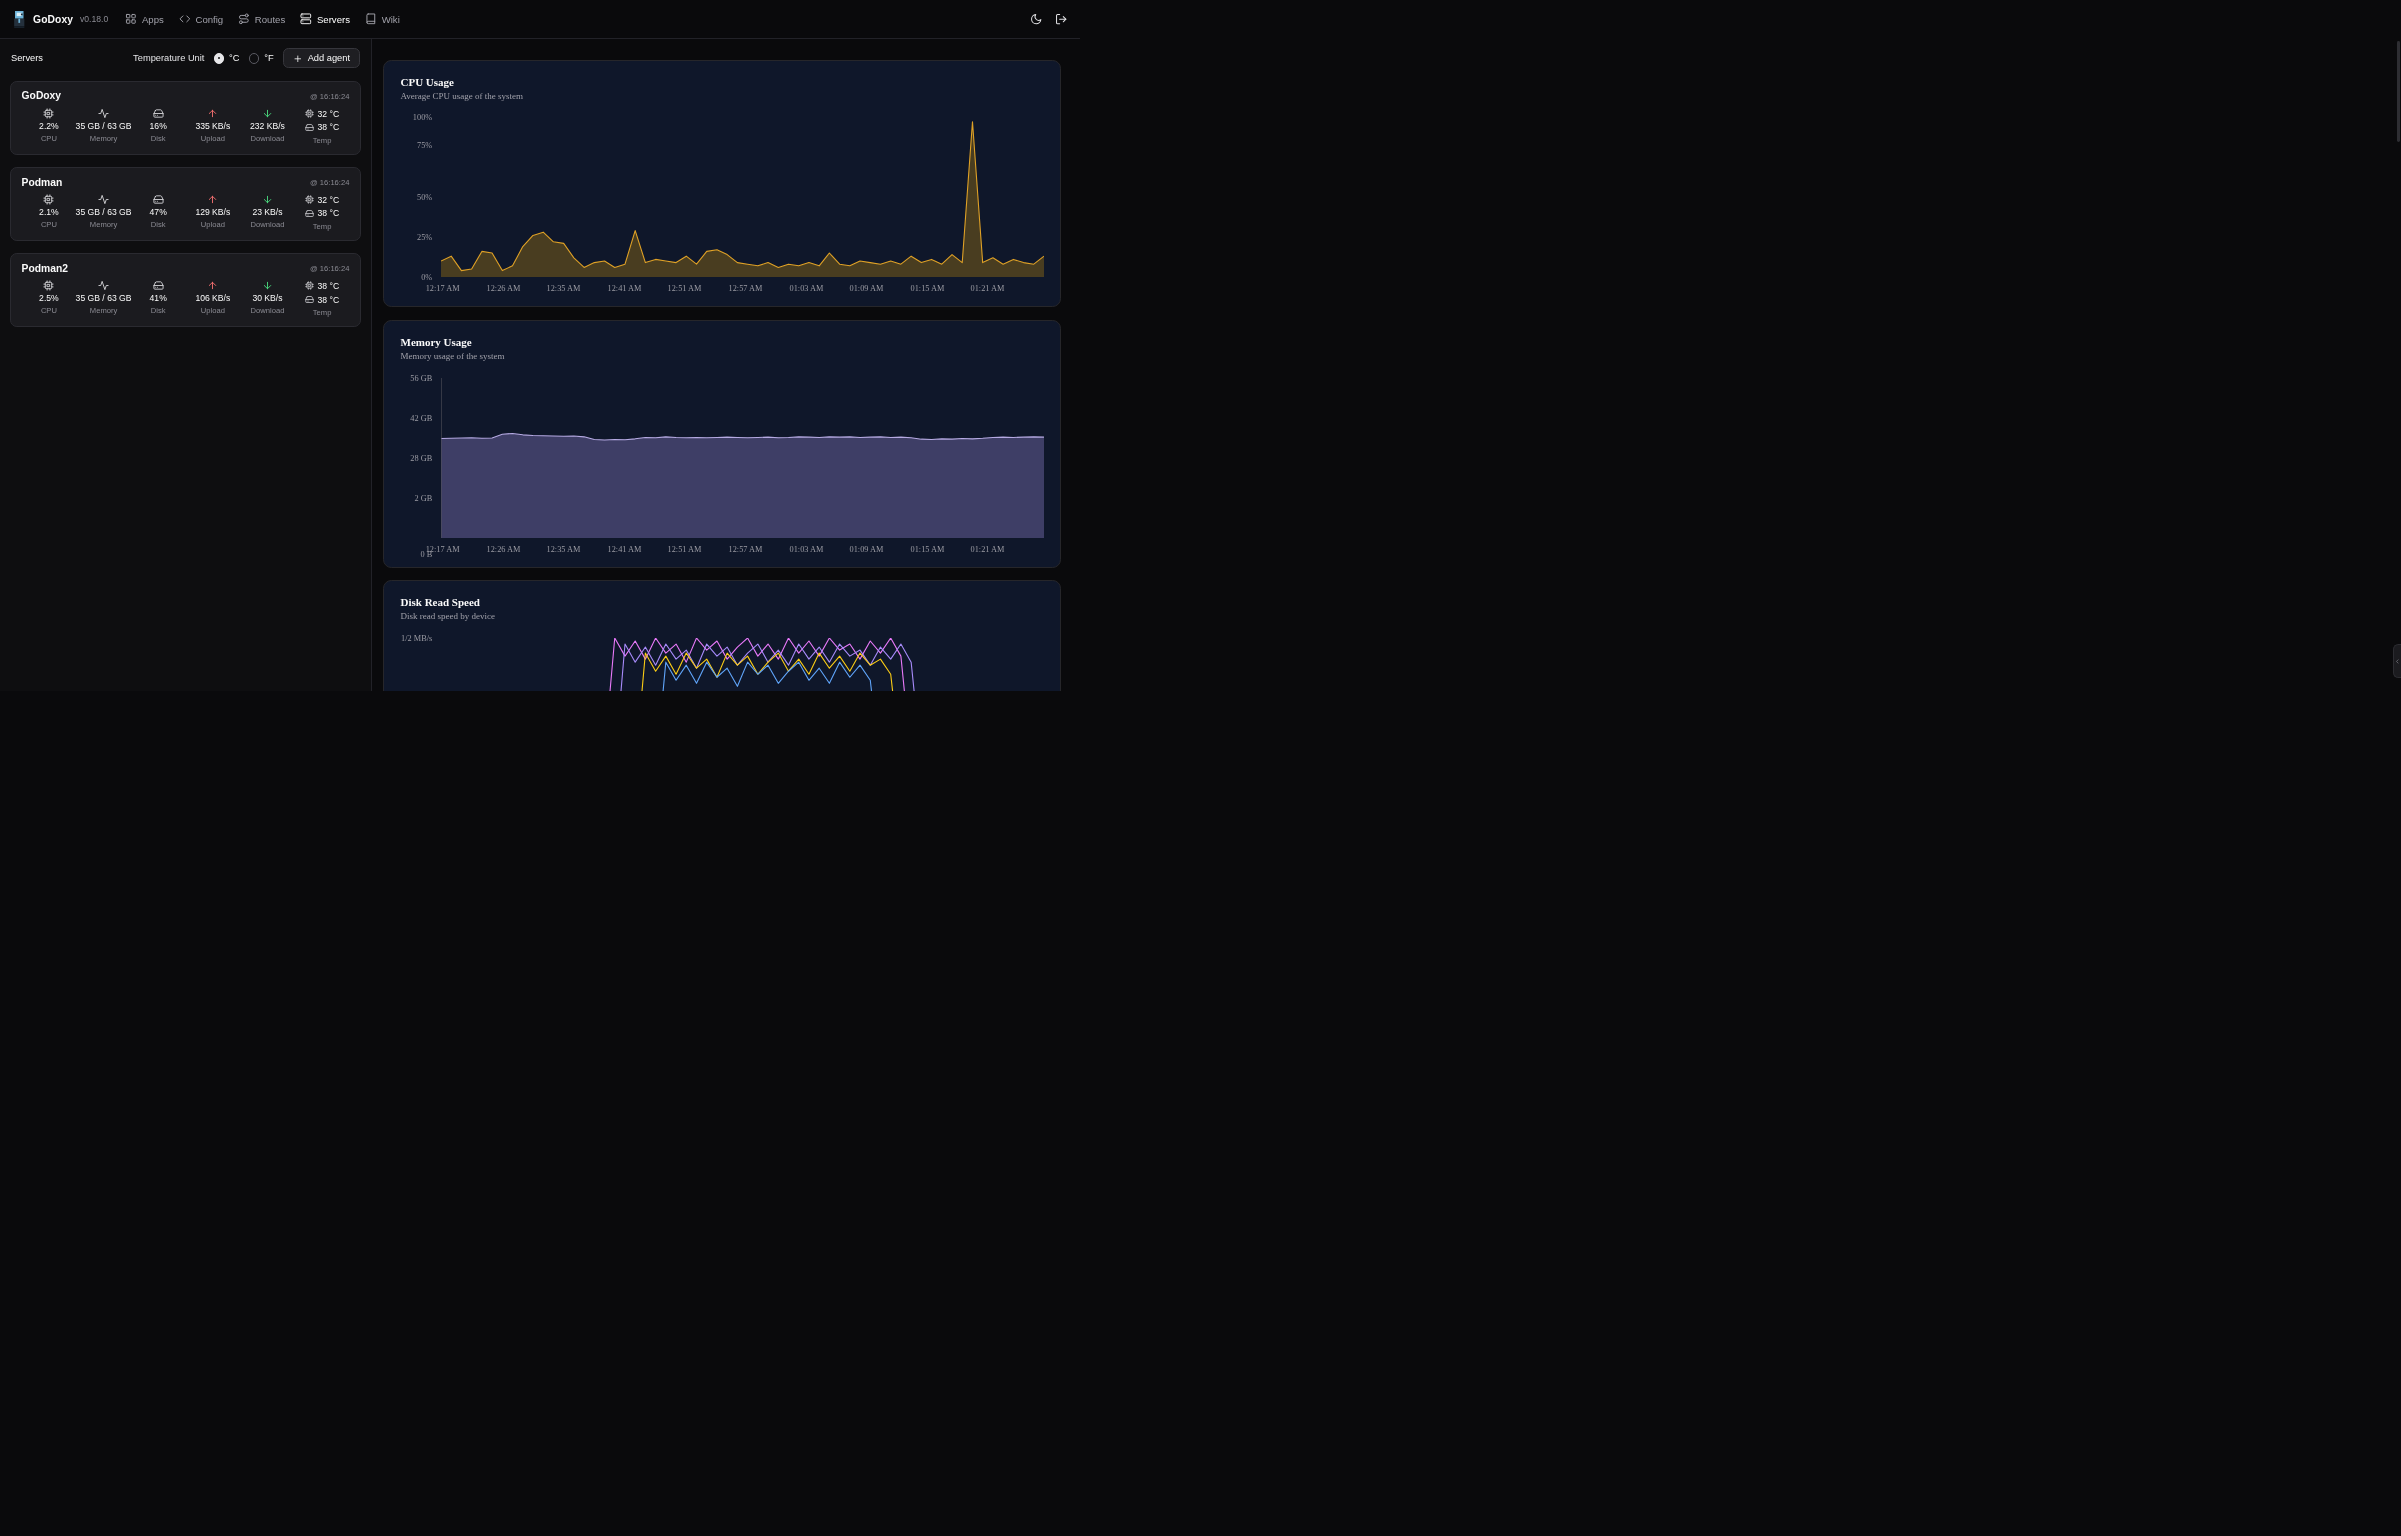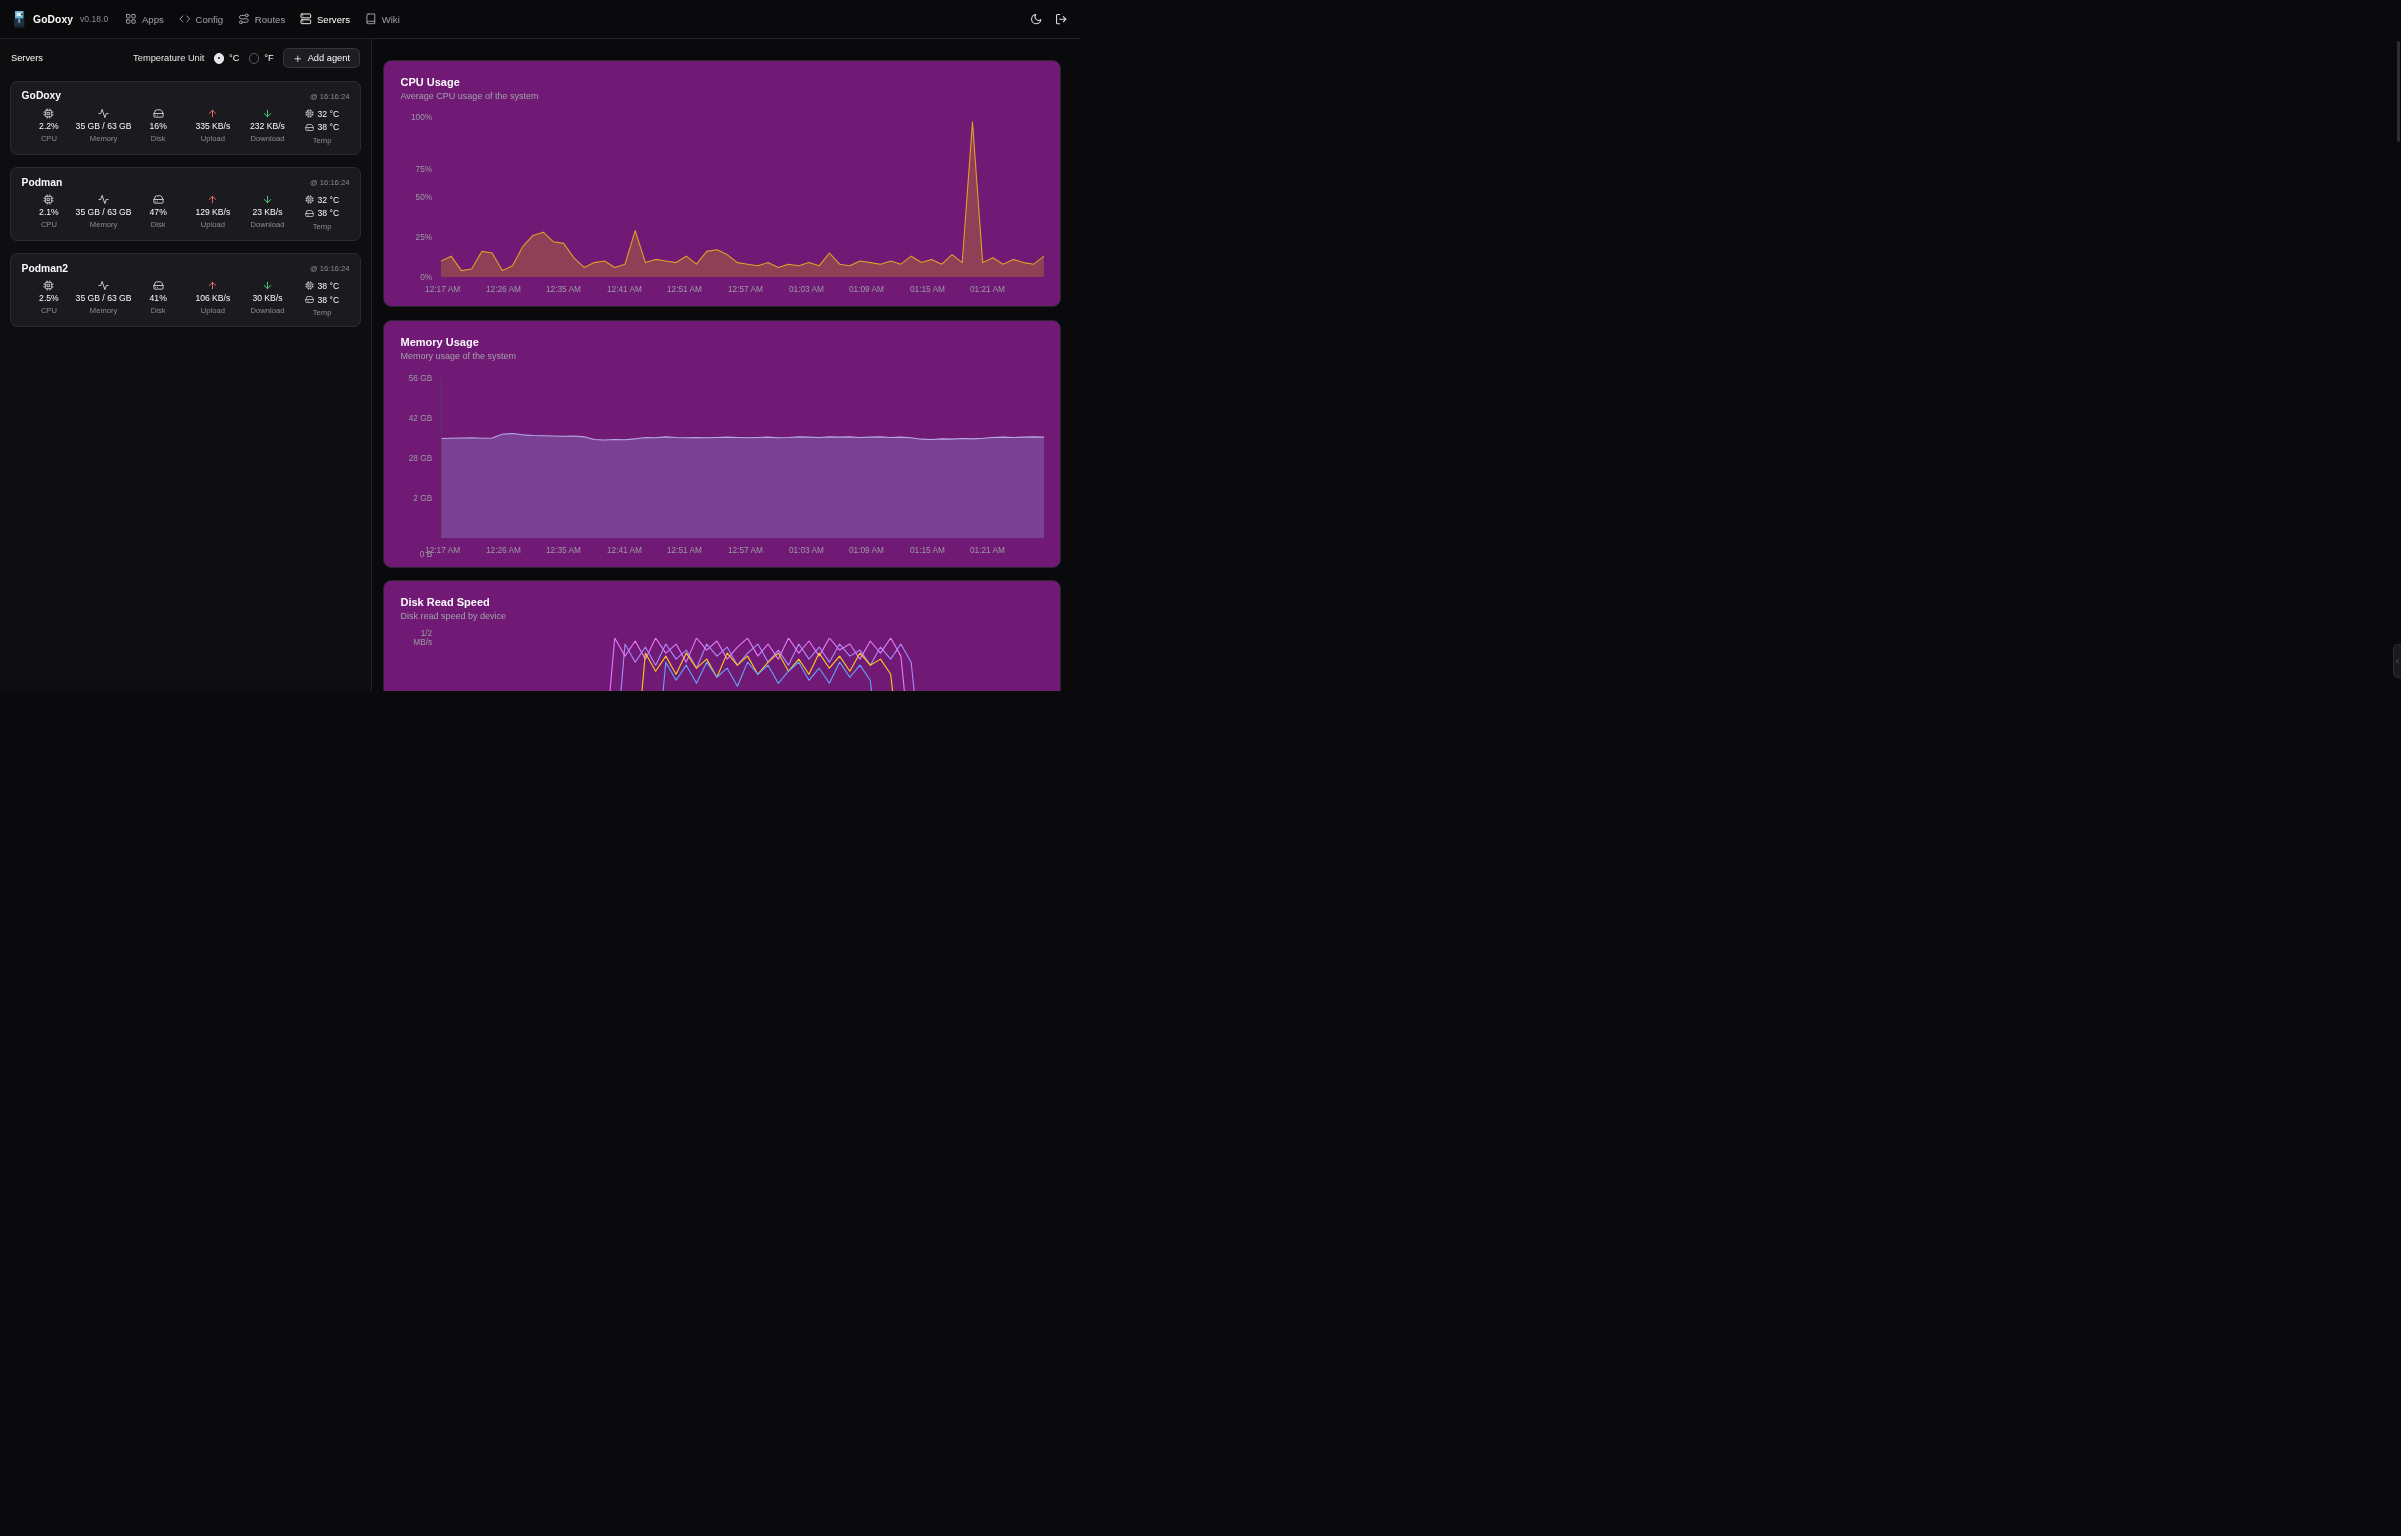--- a/index.html
+++ b/index.html
@@ -62,21 +62,21 @@
   
   .main-header { display:flex; align-items:flex-start; }
   .main-title { font-size:13.8px; font-weight:600; }
   .globe-wrap { width:11.7px; height:11.7px; color:#d4d4d8; margin-top:6.2px; }
   .period-cluster { margin-left:auto; display:flex; align-items:center; gap:7.6px; margin-top:2.8px; }
   .period-label { font-size:9.6px; color:#e4e4e7; }
   .period-select { display:flex; align-items:center; gap:6.2px; height:23.4px; padding:0 8.3px; background:#1b1b1f; border:0.7px solid #2f2f35; border-radius:5.5px; color:#fafafa; font-size:9.3px; cursor:pointer; font-family:inherit; }
   .period-select .ic { width:9.6px; height:9.6px; color:#a1a1aa; }
 
   
-  .chart-card { background:#701a75; border:0.7px solid #26262a; border-radius:8.3px; padding:15px 16.5px 9.6px 16.5px; margin-top:12.4px; }
+  .chart-card { background:#0f172a; border:0.7px solid #26262a; border-radius:8.3px; padding:15px 16.5px 9.6px 16.5px; margin-top:12.4px;font-family:Liberation Serif, serif; }
   .chart-card:first-of-type { margin-top:11px; }
   .chart-title { font-size:11px; font-weight:600; }
   .chart-subtitle { font-size:9px; color:#a1a1aa; margin-top:3.4px; }
   .chart-body { display:flex; margin-top:16.5px; }
   .y-axis { position:relative; width:40px; flex:none; }
   .ytick { position:absolute; right:8.3px; transform:translateY(-50%); font-size:8.3px; color:#9b9ba3; width:32px; text-align:right; line-height:9px; }
   .plot { position:relative; flex:1; height:160px; }
   .plot svg { position:absolute; inset:0; }
   .x-axis { position:relative; height:13.8px; margin-top:5.5px; margin-left:40px; }
   .xtick { position:absolute; top:1.4px; transform:translateX(-50%); font-size:8.3px; color:#9b9ba3; white-space:nowrap; }
@@ -487,21 +487,21 @@
   </aside>
 
   <main class="main">
 
     <section class="chart-card chart">
       <div class="chart-title">CPU Usage</div>
       <div class="chart-subtitle">Average CPU usage of the system</div>
       <div class="chart-body">
         <div class="y-axis">
             <span class="ytick" style="top: 0px;">100%</span>
-            <span class="ytick" style="top: 52px;">75%</span>
+            <span class="ytick" style="top: 28px;">75%</span>
             <span class="ytick" style="top: 80px;">50%</span>
             <span class="ytick" style="top: 120px;">25%</span>
             <span class="ytick" style="top: 160px;">0%</span>
           </div>
         <div class="plot">
             <svg width="603" height="160" viewBox="0 0 876 232" preserveAspectRatio="none">
               <path d="M0.0 208.8L14.8 201.8L29.7 222.7L44.5 220.4L59.4 194.9L74.2 197.2L89.1 222.7L103.9 215.8L118.8 187.9L133.6 171.7L148.5 167.0L163.3 181.0L178.2 183.3L193.0 204.2L207.9 218.1L222.7 211.1L237.6 208.8L252.4 218.1L267.3 213.4L282.1 164.7L296.9 211.1L311.8 206.5L326.6 208.8L341.5 211.1L356.3 201.8L371.2 213.4L386.0 194.9L400.9 192.6L415.7 199.5L430.6 211.1L445.4 213.4L460.3 215.8L475.1 211.1L490.0 218.1L504.8 213.4L519.7 215.8L534.5 211.1L549.4 215.8L564.2 197.2L579.1 213.4L593.9 215.8L608.7 208.8L623.6 211.1L638.4 213.4L653.3 208.8L668.1 213.4L683.0 201.8L697.8 211.1L712.7 206.5L727.5 213.4L742.4 199.5L757.2 211.1L772.1 7.0L786.9 211.1L801.8 204.2L816.6 213.4L831.5 206.5L846.3 211.1L861.2 213.4L876.0 201.8L876 232L0 232Z" fill="rgba(227,160,8,0.28)" stroke="none"></path>
               <path d="M0.0 208.8L14.8 201.8L29.7 222.7L44.5 220.4L59.4 194.9L74.2 197.2L89.1 222.7L103.9 215.8L118.8 187.9L133.6 171.7L148.5 167.0L163.3 181.0L178.2 183.3L193.0 204.2L207.9 218.1L222.7 211.1L237.6 208.8L252.4 218.1L267.3 213.4L282.1 164.7L296.9 211.1L311.8 206.5L326.6 208.8L341.5 211.1L356.3 201.8L371.2 213.4L386.0 194.9L400.9 192.6L415.7 199.5L430.6 211.1L445.4 213.4L460.3 215.8L475.1 211.1L490.0 218.1L504.8 213.4L519.7 215.8L534.5 211.1L549.4 215.8L564.2 197.2L579.1 213.4L593.9 215.8L608.7 208.8L623.6 211.1L638.4 213.4L653.3 208.8L668.1 213.4L683.0 201.8L697.8 211.1L712.7 206.5L727.5 213.4L742.4 199.5L757.2 211.1L772.1 7.0L786.9 211.1L801.8 204.2L816.6 213.4L831.5 206.5L846.3 211.1L861.2 213.4L876.0 201.8" fill="none" stroke="#dfa126" stroke-width="1.6" stroke-linejoin="round"></path>
             </svg>
           </div>

